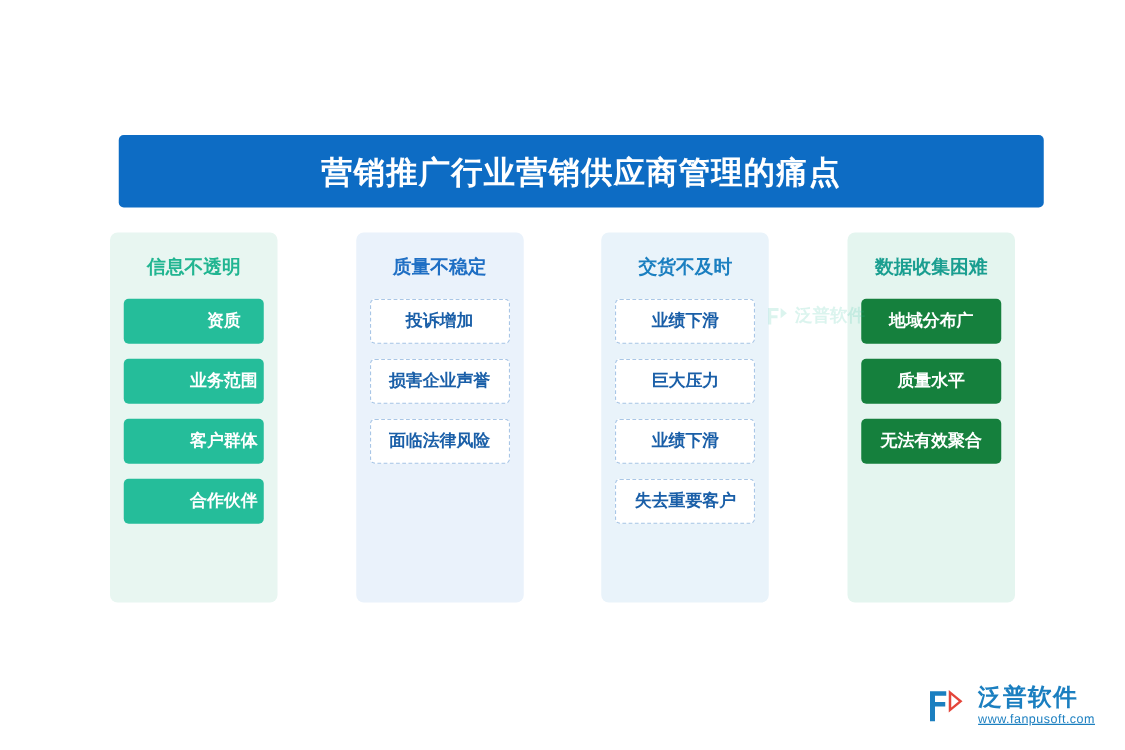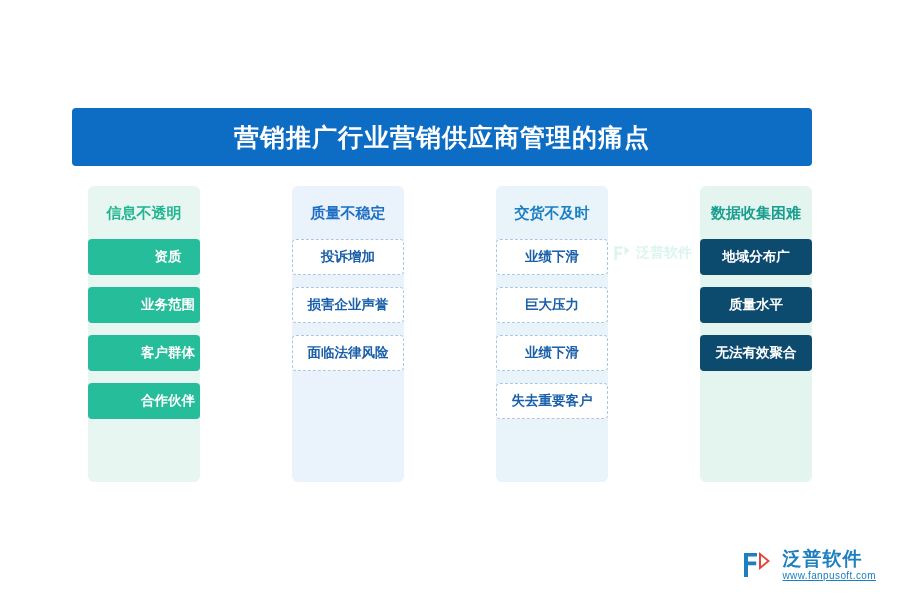--- a/index.html
+++ b/index.html
@@ -15,21 +15,21 @@
     position: relative;
   }
   .page {
     position: absolute;
     inset: 0;
     background: #ffffff;
   }
 
   .title-bar {
     position: absolute;
-    left: 72px;
+    left: 95px;
     top: 108px;
     width: 740px;
     height: 58px;
     background: #0d6cc4;
     border-radius: 4px;
     display: flex;
     align-items: center;
     justify-content: center;
   }
   .title-bar .title-text {
@@ -42,21 +42,21 @@
   .columns {
     position: absolute;
     left: 88px;
     top: 186px;
     width: 724px;
     height: 296px;
     display: flex;
     justify-content: space-between;
   }
   .column {
-    width: 112px;
+    width: 134px;
     border-radius: 6px;
     position: relative;
     padding-top: 18px;
     box-sizing: border-box;
   }
   .col-head {
     text-align: center;
     font-size: 15px;
     font-weight: bold;
     margin-bottom: 16px;
@@ -105,21 +105,21 @@
     background: #ffffff;
     color: #1a5fa8;
     border: 1px dashed #a9c6e6;
     font-weight: bold;
   }
 
   
   .col-4 { background: #e4f5ef; }
   .col-4 .col-head { color: #1a9e90; }
   .col-4 .item {
-    background: #0c4a6e;
+    background: #15803d;
     color: #ffffff;
     font-weight: bold;
   }
 
   
   .watermark {
     position: absolute;
     left: 612px;
     top: 238px;
     width: 120px;

